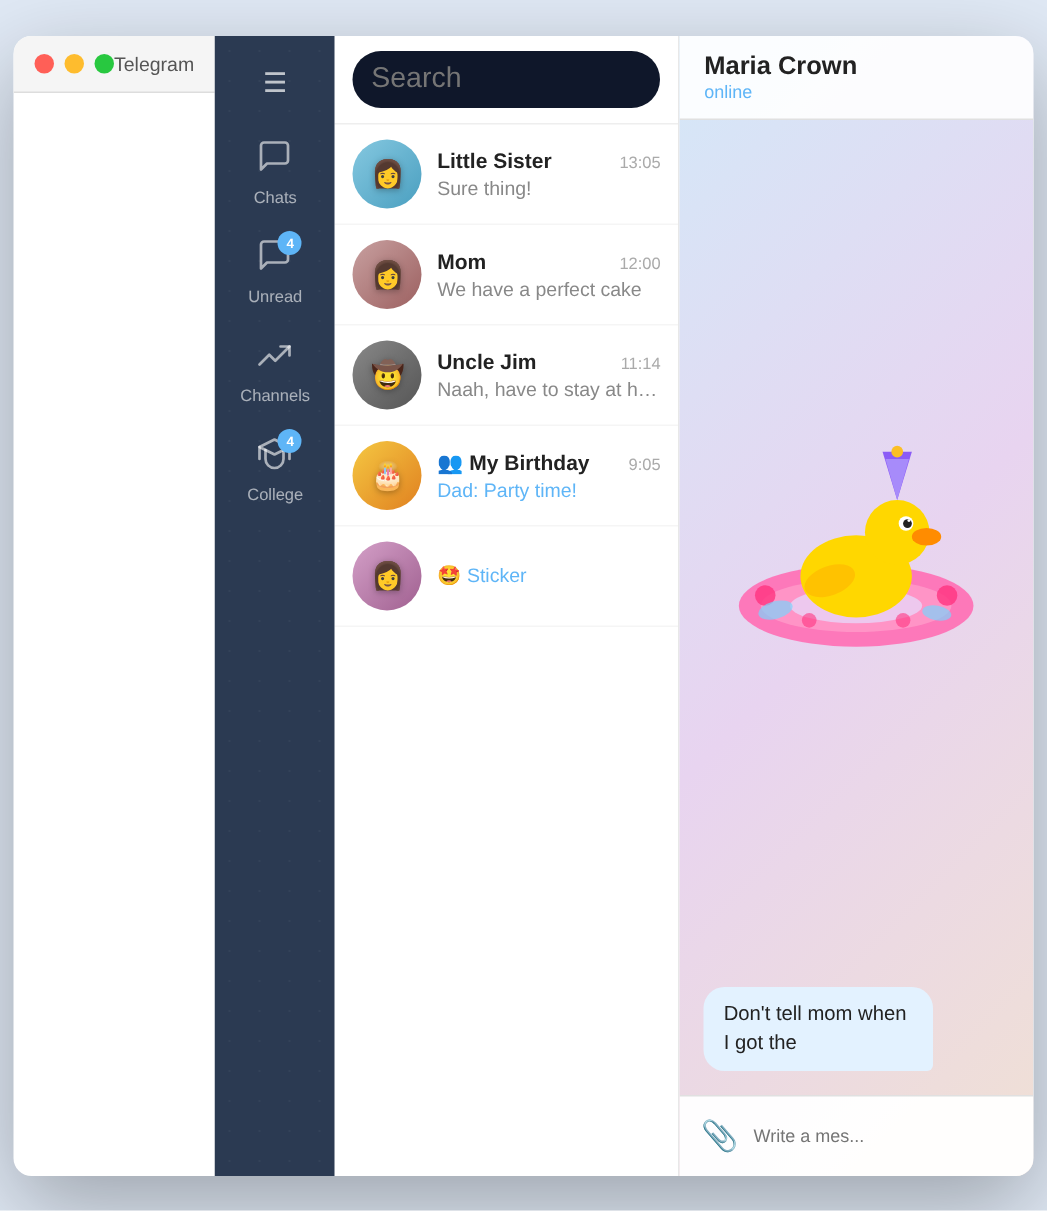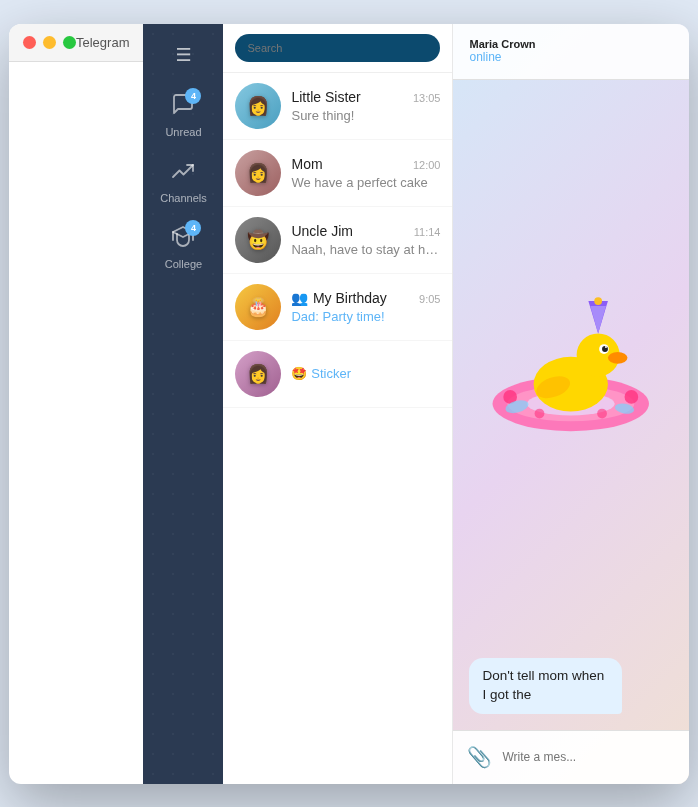--- a/index.html
+++ b/index.html
@@ -148,22 +148,22 @@
 
     .search-bar {
       padding: 10px 12px;
       border-bottom: 1px solid #eee;
     }
     .search-input {
       width: 100%;
       padding: 8px 12px;
       border-radius: 20px;
       border: none;
-      background: #0c4a6e;
-      font-size: 11px;
+      background: #0f172a;
+      font-size: 19px;
       color: #999;
       outline: none;
     }
 
     .chat-item {
       display: flex;
       align-items: center;
       padding: 10px 12px;
       cursor: pointer;
       border-bottom: 1px solid #f5f5f5;
@@ -187,21 +187,21 @@
       flex: 1;
       min-width: 0;
     }
     .chat-header {
       display: flex;
       justify-content: space-between;
       align-items: baseline;
       margin-bottom: 3px;
     }
     .chat-name {
-      font-weight: 400;
+      font-weight: 700;
       font-size: 14px;
       color: #222;
       display: flex;
       align-items: center;
       gap: 4px;
     }
     .chat-time {
       font-size: 11px;
       color: #aaa;
       flex-shrink: 0;
@@ -229,21 +229,21 @@
     .chat-header-bar {
       height: 56px;
       background: rgba(255,255,255,0.9);
       border-bottom: 1px solid #e0e0e0;
       display: flex;
       align-items: center;
       padding: 0 16px;
       flex-shrink: 0;
     }
     .contact-name {
-      font-size: 11px;
+      font-size: 17px;
       font-weight: 600;
       color: #222;
     }
     .contact-status {
       font-size: 12px;
       color: #5eb5f7;
     }
 
     .messages-area {
       flex: 1;
@@ -342,20 +342,29 @@
 
     <div class="sidebar">
       <div class="hamburger">☰</div>
 
       <div id="sidebar-nav" style="width:100%; display:flex; flex-direction:column; align-items:center;">
           <div class="nav-item">
     <div class="nav-icon">
       <svg width="24" height="24" viewBox="0 0 24 24" fill="none">
                 <path d="M21 15a2 2 0 01-2 2H7l-4 4V5a2 2 0 012-2h14a2 2 0 012 2z" stroke="currentColor" stroke-width="1.8" stroke-linejoin="round" fill="none"></path>
               </svg>
+      
+    </div>
+    <span class="nav-label">Chats</span>
+  </div>
+          <div class="nav-item">
+    <div class="nav-icon">
+      <svg width="24" height="24" viewBox="0 0 24 24" fill="none">
+                <path d="M21 15a2 2 0 01-2 2H7l-4 4V5a2 2 0 012-2h14a2 2 0 012 2z" stroke="currentColor" stroke-width="1.8" stroke-linejoin="round" fill="none"></path>
+              </svg>
       <span class="badge">4</span>
     </div>
     <span class="nav-label">Unread</span>
   </div>
           <div class="nav-item">
     <div class="nav-icon">
       <svg width="24" height="24" viewBox="0 0 24 24" fill="none">
                 <path d="M22 7l-9.5 9.5-4-4L2 19" stroke="currentColor" stroke-width="1.8" stroke-linecap="round" stroke-linejoin="round"></path>
                 <path d="M22 7h-6M22 7v6" stroke="currentColor" stroke-width="1.8" stroke-linecap="round"></path>
               </svg>

